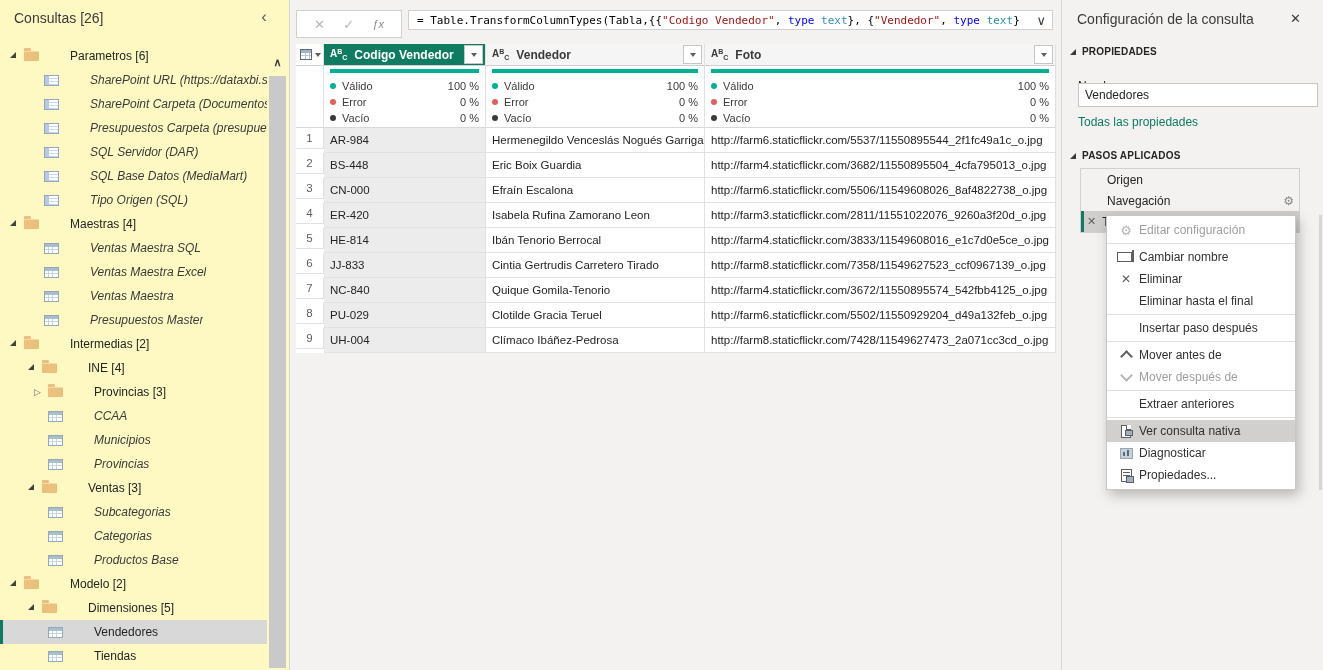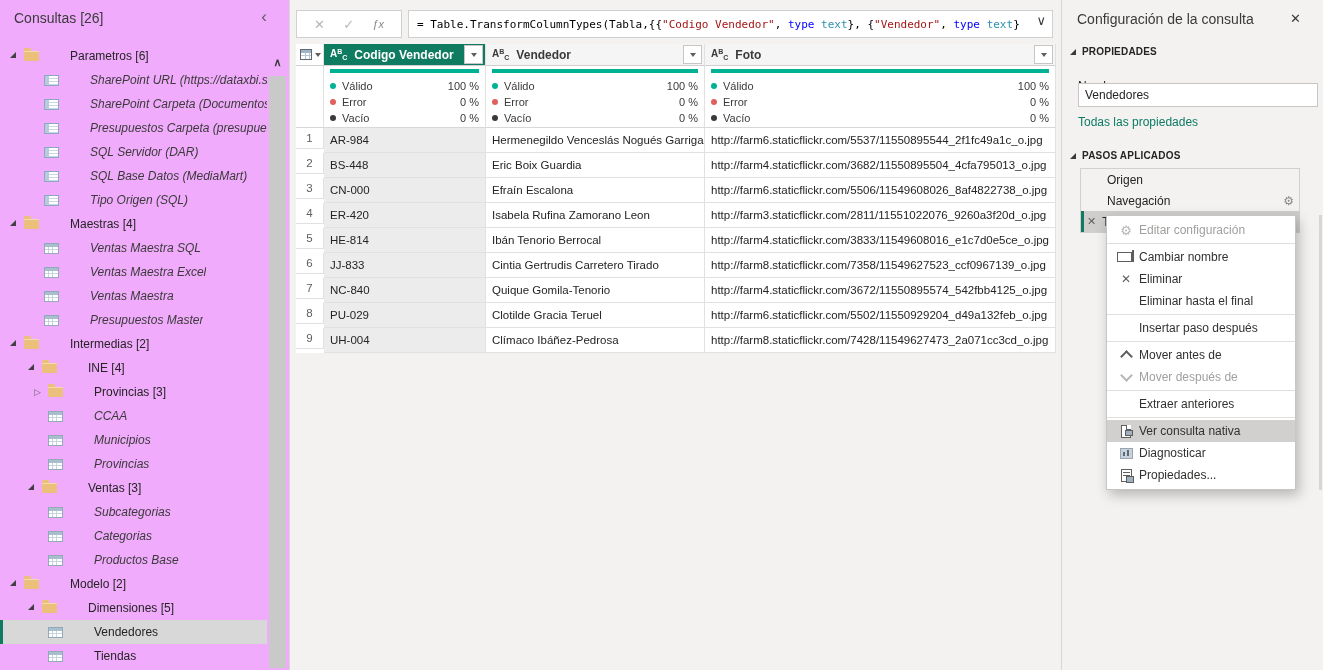--- a/index.html
+++ b/index.html
@@ -1,19 +1,19 @@
 <!DOCTYPE html>
 <html><head>
 <meta charset="utf-8">
 <style>
   html,body{margin:0;padding:0;}
   #app{position:relative;width:1323px;height:670px;background:#f3f2f1;font-family:"Liberation Sans",sans-serif;color:#252423;overflow:hidden;}
 
   
-  .left-panel{position:absolute;left:0;top:0;width:290px;height:670px;background:#f0abfc;border-right:1px solid #d8d6d4;box-sizing:border-box;}
+  .left-panel{position:absolute;left:0;top:0;width:290px;height:670px;background:#fef9c3;border-right:1px solid #d8d6d4;box-sizing:border-box;}
   .lp-header{position:absolute;left:14px;top:10px;font-size:14px;color:#3b3a39;}
   .lp-collapse{position:absolute;right:22px;top:8px;font-size:17px;color:#605e5c;cursor:pointer;line-height:1;}
   .tree{position:absolute;left:0;top:44px;right:0;}
   .ti{height:24px;display:flex;align-items:center;margin-right:22px;font-size:12px;white-space:nowrap;overflow:hidden;}
   .ti .lbl{overflow:hidden;text-overflow:clip;margin-left:24px;}
   .ti.it .lbl{font-style:italic;color:#3b3a39;}
   .ti.sel{background:#d8d8d8;box-shadow:inset 3px 0 0 #0f7b60;}
   .g0{padding-left:10px;} .q1{padding-left:44px;} .g1{padding-left:28px;} .q2{padding-left:48px;} .g2{padding-left:34px;}
   .arr{width:14px;flex:0 0 14px;display:flex;align-items:flex-end;}
   .arr .exp{width:0;height:0;border-left:6px solid transparent;border-bottom:6px solid #404040;margin-bottom:2px;}
@@ -31,21 +31,21 @@
     linear-gradient(to bottom,rgba(0,0,0,0) 2px,#c9d6e6 2px,#c9d6e6 3px,rgba(0,0,0,0) 3px,rgba(0,0,0,0) 5px,#c9d6e6 5px,#c9d6e6 6px,rgba(0,0,0,0) 6px,rgba(0,0,0,0) 8px,#c9d6e6 8px,#c9d6e6 9px,rgba(0,0,0,0) 9px);}
   .lp-scroll{position:absolute;top:52px;right:3px;width:17px;bottom:0;}
   .lp-up{height:20px;display:flex;align-items:center;justify-content:center;color:#3b3a39;font-size:11px;font-weight:bold;cursor:pointer;}
   .lp-thumb{position:absolute;top:24px;bottom:2px;left:0;width:17px;background:#c9c9c9;}
 
   
   .center{position:absolute;left:291px;top:0;width:769px;height:670px;background:#f3f2f1;}
   .fx-box{position:absolute;left:5px;top:10px;width:106px;height:28px;background:#fff;border:1px solid #d2d0ce;box-sizing:border-box;display:flex;align-items:center;justify-content:space-around;padding:0 8px;}
   .fx-x,.fx-check{color:#b8b6b4;font-size:13px;cursor:default;}
   .fx-fx{color:#8a8886;font-size:11px;font-style:italic;font-family:Liberation Sans, sans-serif;}
-  .formula-box{position:absolute;left:117px;top:10px;right:7px;height:28px;background:#fff;border:1px solid #d2d0ce;box-sizing:border-box;display:flex;align-items:center;padding:0 4px 0 8px;font-family:"DejaVu Sans Mono",monospace;font-size:11px;white-space:pre;overflow:hidden;}
+  .formula-box{position:absolute;left:117px;top:10px;right:7px;height:20px;background:#fff;border:1px solid #d2d0ce;box-sizing:border-box;display:flex;align-items:center;padding:0 4px 0 8px;font-family:"DejaVu Sans Mono",monospace;font-size:11px;white-space:pre;overflow:hidden;}
   .formula-box .seg-plain{color:#000;}
   .formula-box .seg-string{color:#a31515;}
   .formula-box .seg-keyword{color:#0000ff;}
   .formula-box .seg-type{color:#2b91af;}
   .formula-chevron{position:absolute;right:14px;top:14px;font-size:13px;color:#3b3a39;cursor:pointer;line-height:1;}
 
   .grid{position:absolute;left:5px;top:44px;width:760px;background:#fff;font-size:11.5px;}
   .tr{display:grid;grid-template-columns:28px 162px 219px 351px;}
   .td{box-sizing:border-box;border-right:1px solid #e1e1e1;border-bottom:1px solid #e1e1e1;overflow:hidden;white-space:nowrap;}
   .thead .td{height:22px;background:#f5f5f5;border-bottom:1px solid #d0d0d0;display:flex;align-items:center;padding:0 2px 0 6px;font-weight:bold;font-size:12px;color:#3b3a39;}

